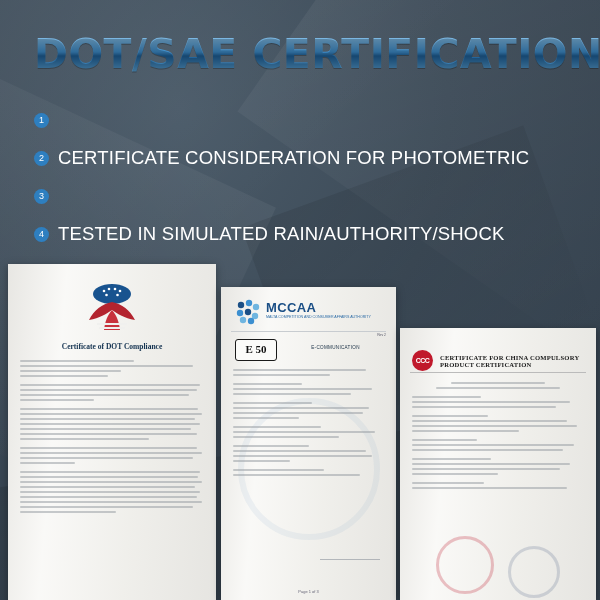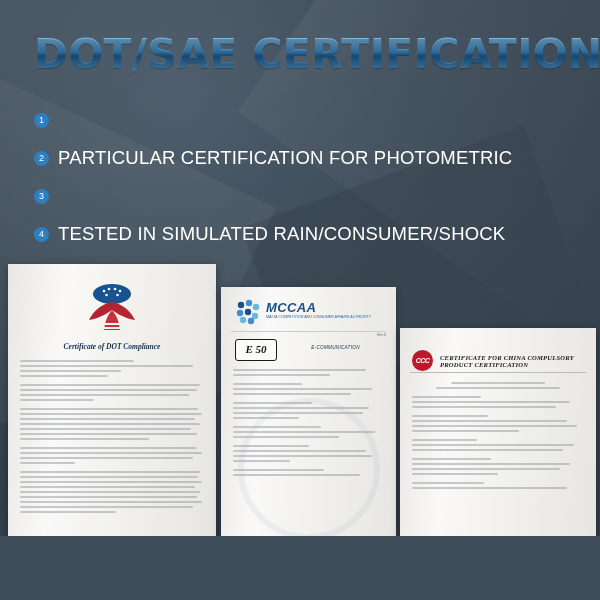--- a/index.html
+++ b/index.html
@@ -9,21 +9,21 @@
   body {
     width: 600px;
     height: 600px;
     overflow: hidden;
     font-family: "Liberation Sans", sans-serif;
     background: #3f4d5a;
   }
   .stage {
     position: relative;
     width: 600px;
-    height: 536px;
+    height: 600px;
     background:
       linear-gradient(135deg, rgba(255,255,255,0.05) 0%, rgba(255,255,255,0.0) 40%),
       radial-gradient(ellipse at 30% 18%, #4b5b69 0%, #3c4a57 45%, #313d49 100%);
     overflow: hidden;
   }
   
   .facet {
     position: absolute;
     background: rgba(255,255,255,0.035);
     pointer-events: none;
@@ -114,21 +114,20 @@
     left: 0;
     top: 240px;
     width: 600px;
     height: 360px;
   }
   .cert {
     position: absolute;
     background: #f3f2ee;
     box-shadow: 0 2px 8px rgba(0,0,0,0.35);
     overflow: hidden;
-    font-style: italic;
   }
   .cert .paper {
     position: absolute;
     inset: 0;
     background:
       linear-gradient(95deg, rgba(0,0,0,0.05) 0%, rgba(255,255,255,0.5) 25%, rgba(230,230,226,0.3) 60%, rgba(0,0,0,0.06) 100%),
       #f4f3ef;
   }
   
   .cert-1 {
@@ -346,28 +345,28 @@
   <div class="facet f4"></div>
 
   <div class="title">DOT/SAE CERTIFICATION</div>
 
   <div class="bullets">
     <div class="bullet-row">
       <span class="bullet-num">1</span>
     </div>
     <div class="bullet-row">
       <span class="bullet-num">2</span>
-      <span class="bullet-text">PARTICULAR CERTIFICATION FOR PHOTOMETRIC</span>
+      <span class="bullet-text">CERTIFICATE CONSIDERATION FOR PHOTOMETRIC</span>
     </div>
     <div class="bullet-row">
       <span class="bullet-num">3</span>
     </div>
     <div class="bullet-row">
       <span class="bullet-num">4</span>
-      <span class="bullet-text">TESTED IN SIMULATED RAIN/CONSUMER/SHOCK</span>
+      <span class="bullet-text">TESTED IN SIMULATED RAIN/AUTHORITY/SHOCK</span>
     </div>
   </div>
 
   <div class="certs">
 
     <div class="cert cert-1">
       <div class="paper"></div>
       <svg class="c-eagle" viewBox="0 0 86 56">
         <ellipse cx="43" cy="14" rx="19" ry="10" fill="#18538f"></ellipse>
         <circle cx="35" cy="11" r="1.3" fill="#fff"></circle>

